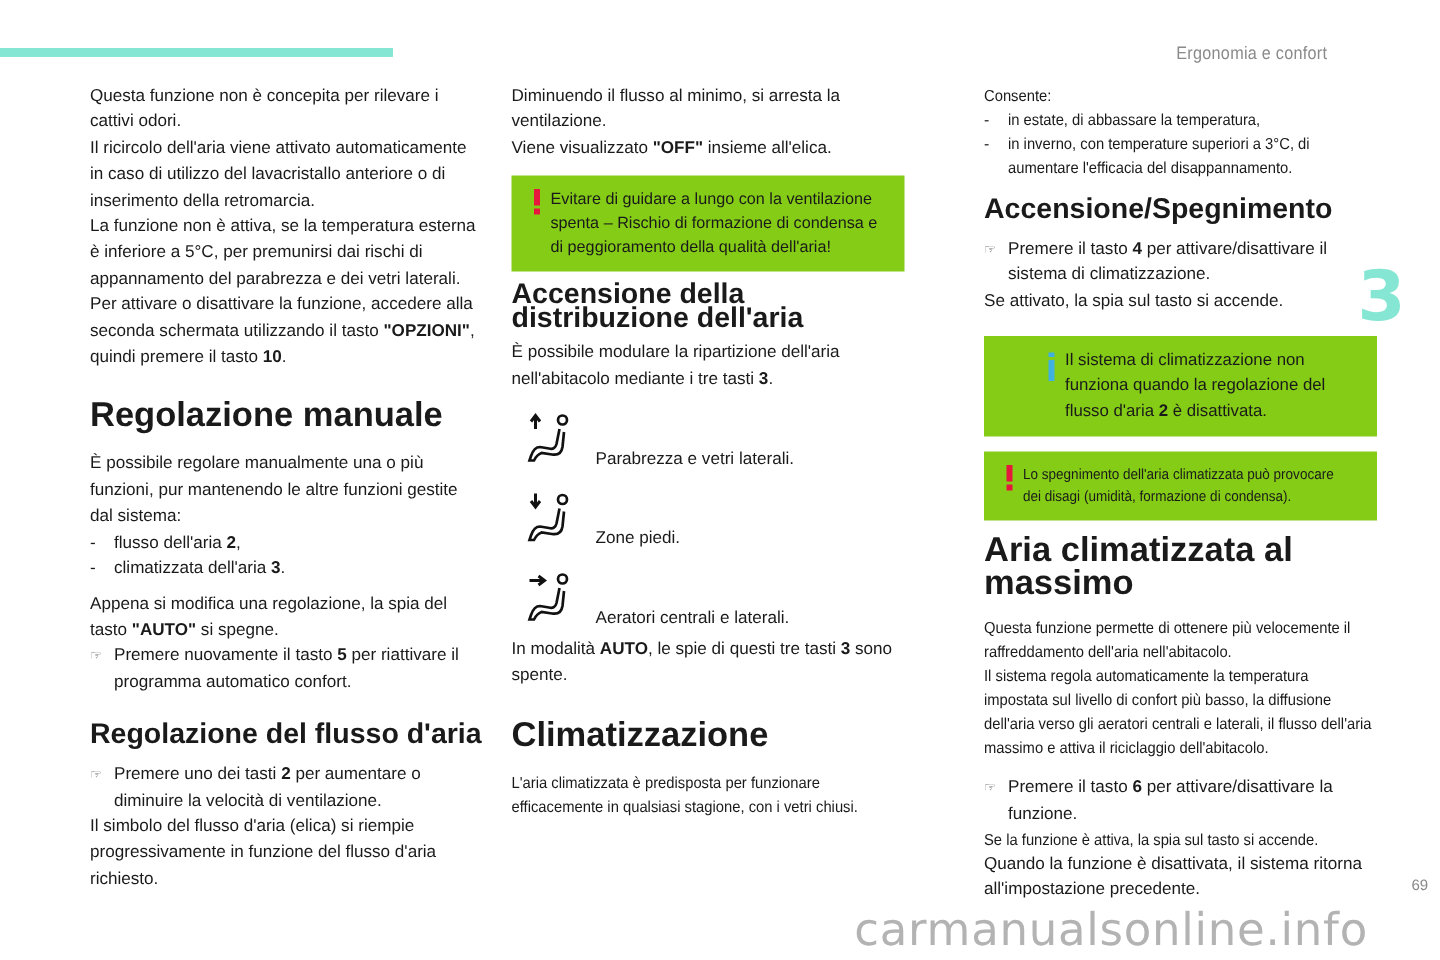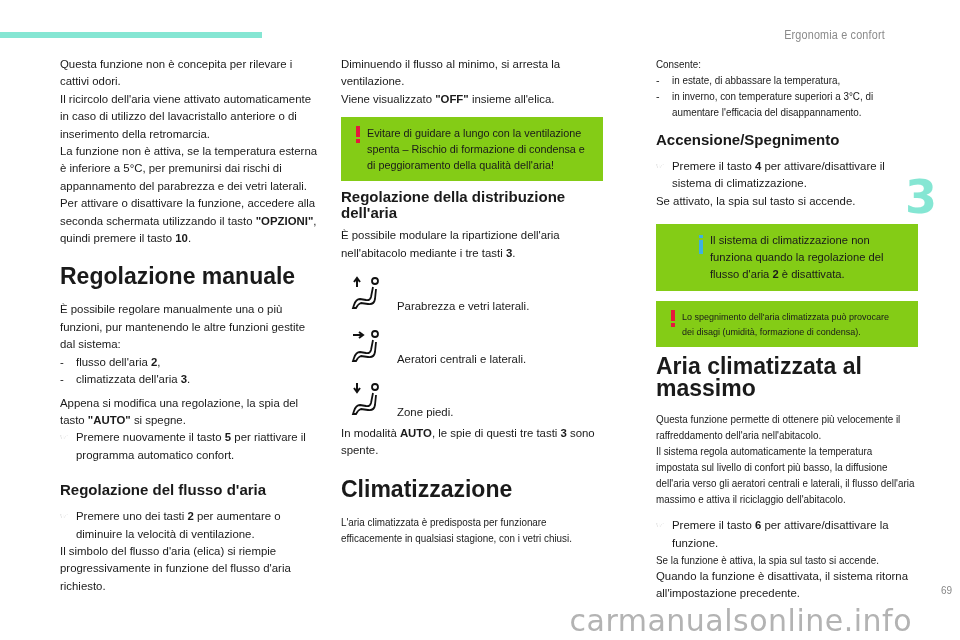--- a/index.html
+++ b/index.html
@@ -16,21 +16,21 @@
   .col1 { left: 60px; width: 262px; }
   .col2 { left: 341px; width: 262px; }
   .col3 { left: 656px; width: 262px; }
 
   p, .line { font-size: 11.4px; line-height: 17.4px; }
   b { font-weight: bold; }
   .gap { height: 6px; }
   .gap-s { height: 4px; }
 
   h2.big { font-size: 23px; font-weight: bold; line-height: 22px; margin: 18px 0 14px; }
-  h3.mid { font-size: 15px; font-weight: bold; line-height: 16px; margin: 14px 0 10px; }
+  h3.mid { font-size: 19px; font-weight: bold; line-height: 16px; margin: 14px 0 10px; }
 
   .dash-item { display: flex; }
   .dash-item .dash { width: 16px; flex: 0 0 16px; }
   .hand-item { display: flex; }
   .hand-item .hand { width: 16px; flex: 0 0 16px; font-size: 9px; color: #777; line-height: 17.4px; }
 
   .note { background: #84cc16; display: flex; padding: 8px 8px 8px 8px; margin: 8px 0; }
   .note .mark { width: 18px; flex: 0 0 18px; display: flex; justify-content: center; padding-top: 1px; }
   .note .txt { font-size: 10.8px; line-height: 16px; }
   .note.small .txt { font-size: 9.8px; line-height: 15px; transform: scaleX(0.92); transform-origin: left; width: 108%; }
@@ -93,52 +93,52 @@
   <div class="note" style="margin-top:9px;">
     <div class="mark">
         <div class="excl">
           <div class="bar"></div>
           <div class="dot"></div>
         </div>
       </div>
     <div class="txt">Evitare di guidare a lungo con la ventilazione spenta – Rischio di formazione di condensa e di peggioramento della qualità dell'aria!</div>
   </div>
 
-  <h3 class="mid" style="margin:8px 0 6px;">Regolazione della distribuzione dell'aria</h3>
+  <h3 class="mid" style="margin:8px 0 6px;">Accensione della distribuzione dell'aria</h3>
   <p><span>È possibile modulare la ripartizione dell'aria nell'abitacolo mediante i tre tasti </span><b>3</b><span>.</span></p>
 
   <div class="icon-row">
     <div class="seat">
       <svg width="30" height="36" viewBox="0 0 30 36">
           <path d="M6 12 V4 M3 7 L6 3 L9 7" stroke="#111" stroke-width="2" fill="none"></path>
           <circle cx="24" cy="6" r="3" stroke="#111" stroke-width="1.8" fill="none"></circle>
           <path d="M22 12 L20 22 Q19 26 15 25 L9 24 Q5 24 3 30 L2 33 L5 33 Q7 29 10 28 L17 29 Q23 30 24 24 L25 14" stroke="#111" stroke-width="1.8" fill="none"></path>
         </svg>
     </div>
     <div class="label">Parabrezza e vetri laterali.</div>
   </div>
   <div class="icon-row">
     <div class="seat">
       <svg width="30" height="36" viewBox="0 0 30 36">
+          <path d="M6 2 V10 M3 7 L6 11 L9 7" stroke="#111" stroke-width="2" fill="none"></path>
+          <circle cx="24" cy="6" r="3" stroke="#111" stroke-width="1.8" fill="none"></circle>
+          <path d="M22 12 L20 22 Q19 26 15 25 L9 24 Q5 24 3 30 L2 33 L5 33 Q7 29 10 28 L17 29 Q23 30 24 24 L25 14" stroke="#111" stroke-width="1.8" fill="none"></path>
+        </svg>
+    </div>
+    <div class="label">Zone piedi.</div>
+  </div>
+  <div class="icon-row">
+    <div class="seat">
+      <svg width="30" height="36" viewBox="0 0 30 36">
           <path d="M2 7 H11 M8 4 L12 7 L8 10" stroke="#111" stroke-width="2" fill="none"></path>
           <circle cx="24" cy="6" r="3" stroke="#111" stroke-width="1.8" fill="none"></circle>
           <path d="M22 12 L20 22 Q19 26 15 25 L9 24 Q5 24 3 30 L2 33 L5 33 Q7 29 10 28 L17 29 Q23 30 24 24 L25 14" stroke="#111" stroke-width="1.8" fill="none"></path>
         </svg>
     </div>
     <div class="label">Aeratori centrali e laterali.</div>
-  </div>
-  <div class="icon-row">
-    <div class="seat">
-      <svg width="30" height="36" viewBox="0 0 30 36">
-          <path d="M6 2 V10 M3 7 L6 11 L9 7" stroke="#111" stroke-width="2" fill="none"></path>
-          <circle cx="24" cy="6" r="3" stroke="#111" stroke-width="1.8" fill="none"></circle>
-          <path d="M22 12 L20 22 Q19 26 15 25 L9 24 Q5 24 3 30 L2 33 L5 33 Q7 29 10 28 L17 29 Q23 30 24 24 L25 14" stroke="#111" stroke-width="1.8" fill="none"></path>
-        </svg>
-    </div>
-    <div class="label">Zone piedi.</div>
   </div>
 
   <div class="gap-s"></div>
   <p><span>In modalità </span><b>AUTO</b><span>, le spie di questi tre tasti </span><b>3</b><span> sono spente.</span></p>
 
   <h2 class="big">Climatizzazione</h2>
   <div class="narrow">
       <p>L'aria climatizzata è predisposta per funzionare efficacemente in qualsiasi stagione, con i vetri chiusi.</p>
     </div>
 </div>

